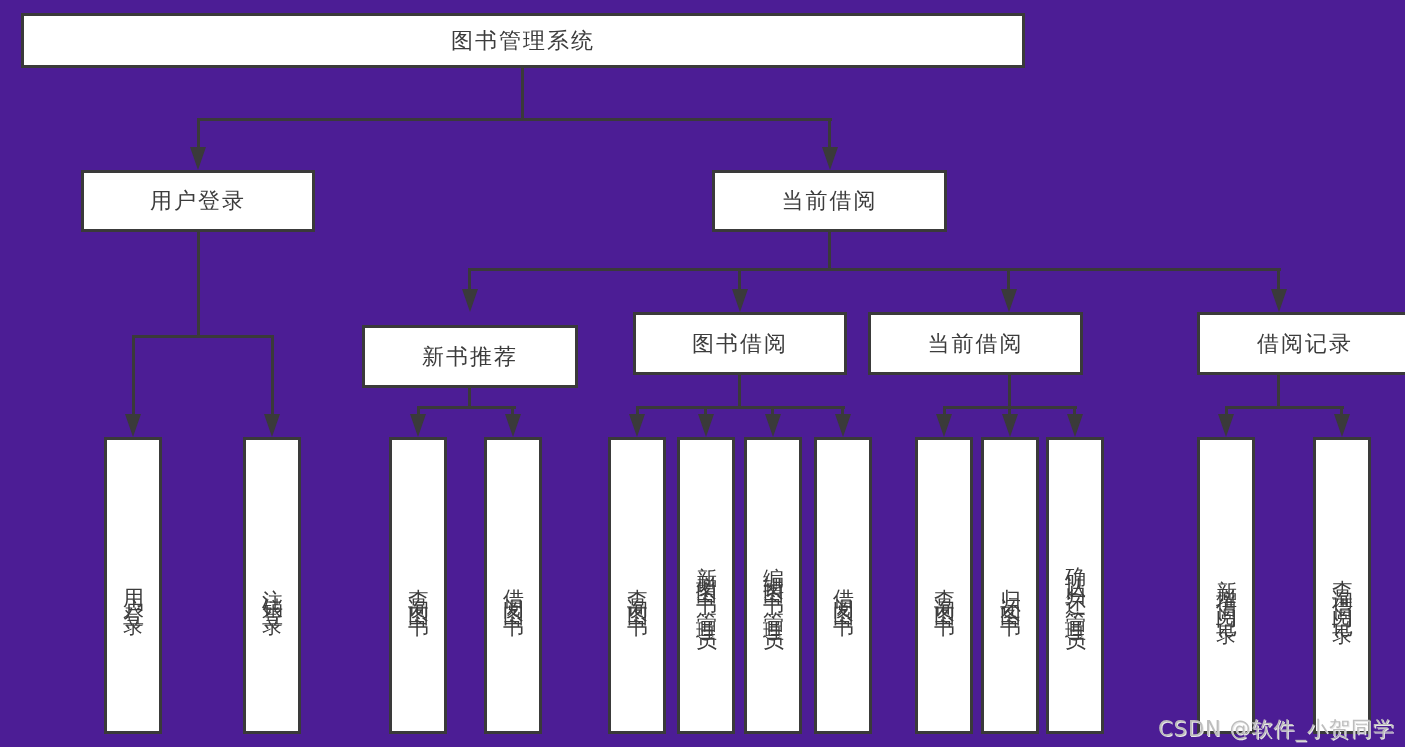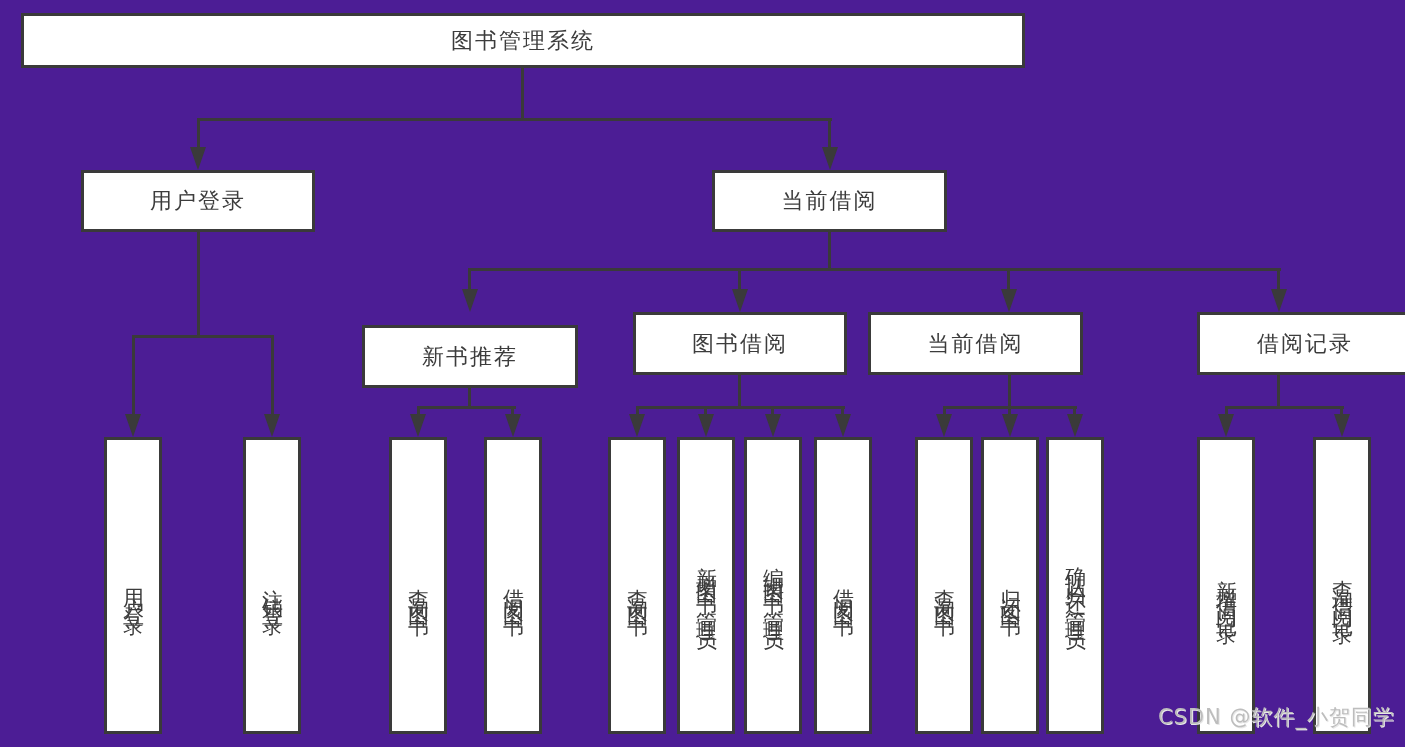--- a/index.html
+++ b/index.html
@@ -56,21 +56,21 @@
     height: 0;
     border-left: 8px solid transparent;
     border-right: 8px solid transparent;
     border-top: 23px solid #3a3a3a;
     z-index: 1;
   }
 
   .watermark {
     position: absolute;
     right: 10px;
-    bottom: 16px;
+    bottom: 4px;
     font-size: 21px;
     color: #bdbdbd;
     text-shadow: 1px 1px 0 #e8e8e8;
     letter-spacing: 1px;
     z-index: 3;
     white-space: nowrap;
   }
 </style>
 </head>
 <body>

